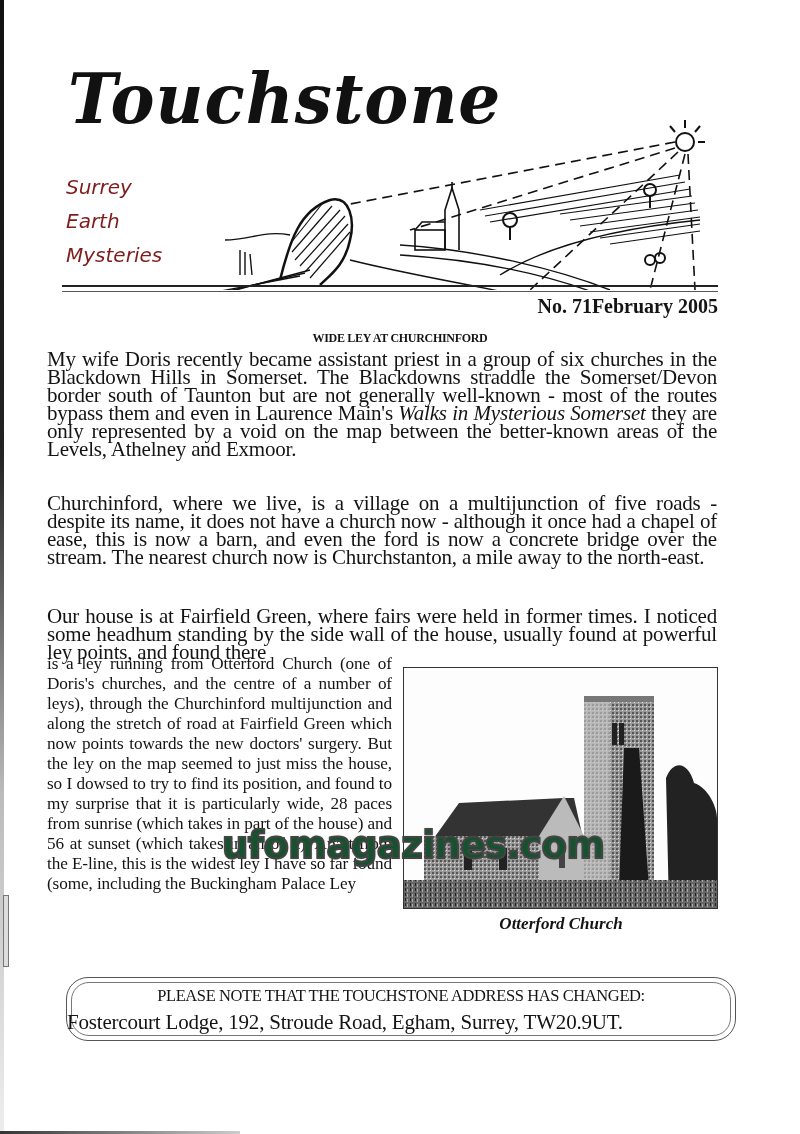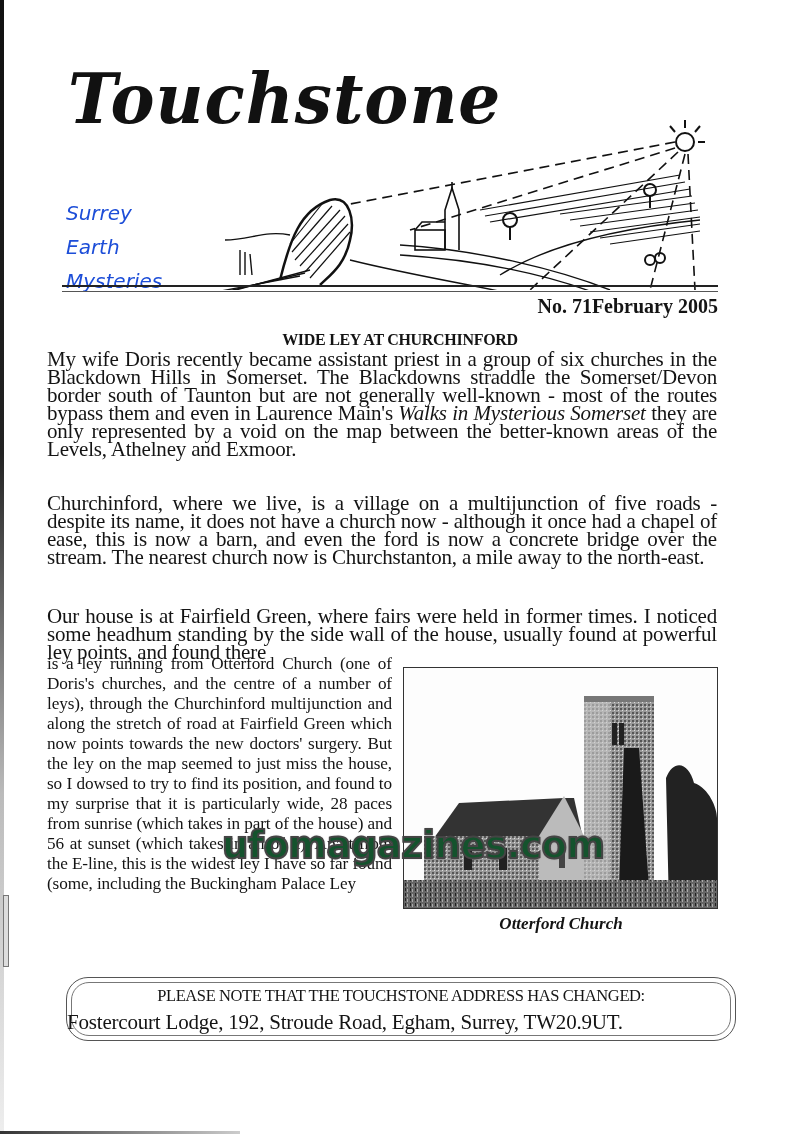--- a/index.html
+++ b/index.html
@@ -24,35 +24,35 @@
   .masthead { position: absolute; left: 60px; top: 60px; width: 660px; height: 232px; }
   .title {
     position: absolute; left: 8px; top: 0px;
     font-family: "DejaVu Serif", serif; font-style: italic; font-weight: bold;
     font-size: 66px; letter-spacing: 1px; color: #111;
     transform: scaleY(1.05);
   }
   .subtitle {
     position: absolute; left: 6px; top: 110px;
     font-family: "DejaVu Sans", sans-serif; font-style: italic;
-    font-size: 20px; line-height: 34px; color: #1d4ed8; margin-top: 26px;
+    font-size: 20px; line-height: 34px; color: #7f1d1d;
   }
   .landscape { position: absolute; left: 120px; top: 30px; width: 540px; height: 200px; }
   .rule-double {
     position: absolute; left: 62px; top: 285px; width: 656px; height: 4px;
     border-top: 2px solid #222; border-bottom: 1px solid #555;
   }
   .issue-row {
     position: absolute; left: 62px; top: 295px; width: 656px;
     font-weight: bold; font-size: 20px;
     display: flex; justify-content: flex-end;
   }
   .article-title {
     position: absolute; left: 0; width: 800px; top: 331px; text-align: center;
-    font-weight: bold; font-size: 16px; letter-spacing: -0.3px;
+    font-weight: bold; font-size: 12px; letter-spacing: -0.3px;
   }
   .para {
     position: absolute; left: 47px; width: 670px;
     font-size: 21px; line-height: 18px; text-align: justify;
     letter-spacing: -0.2px;
   }
   .p1 { top: 350px; }
   .p2 { top: 494px; }
   .p3 { top: 607px; }
   .col-left {

